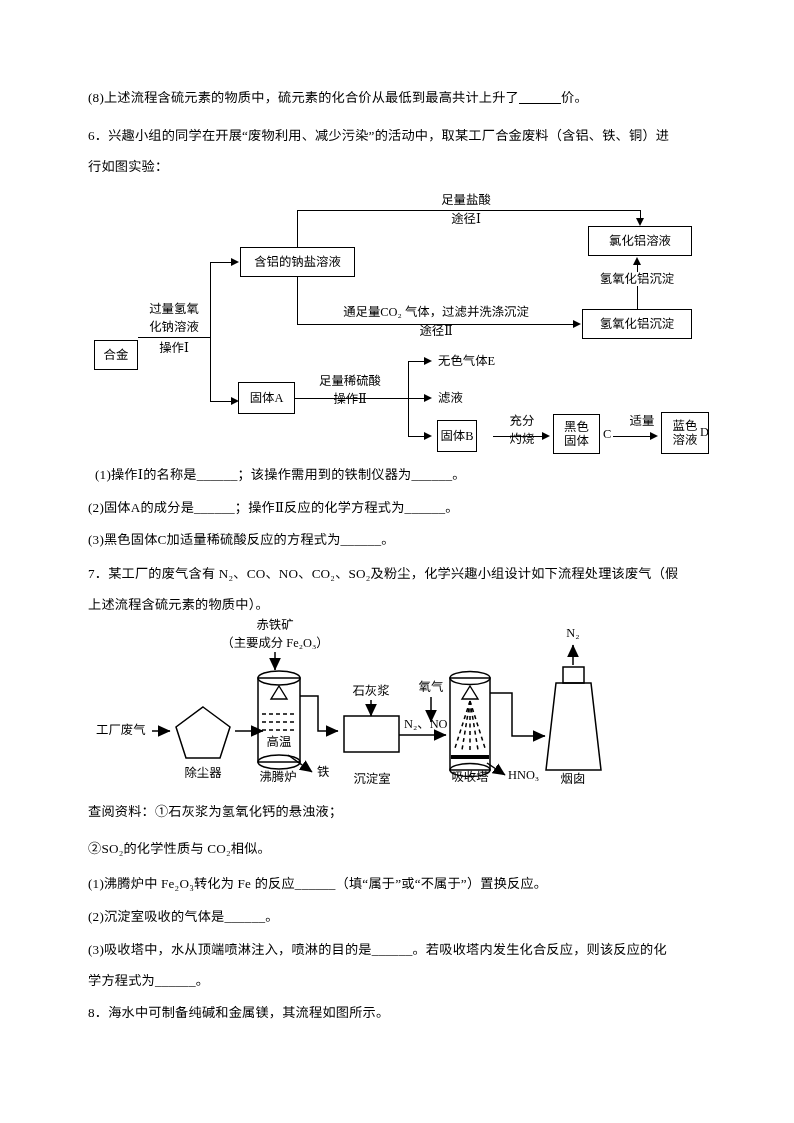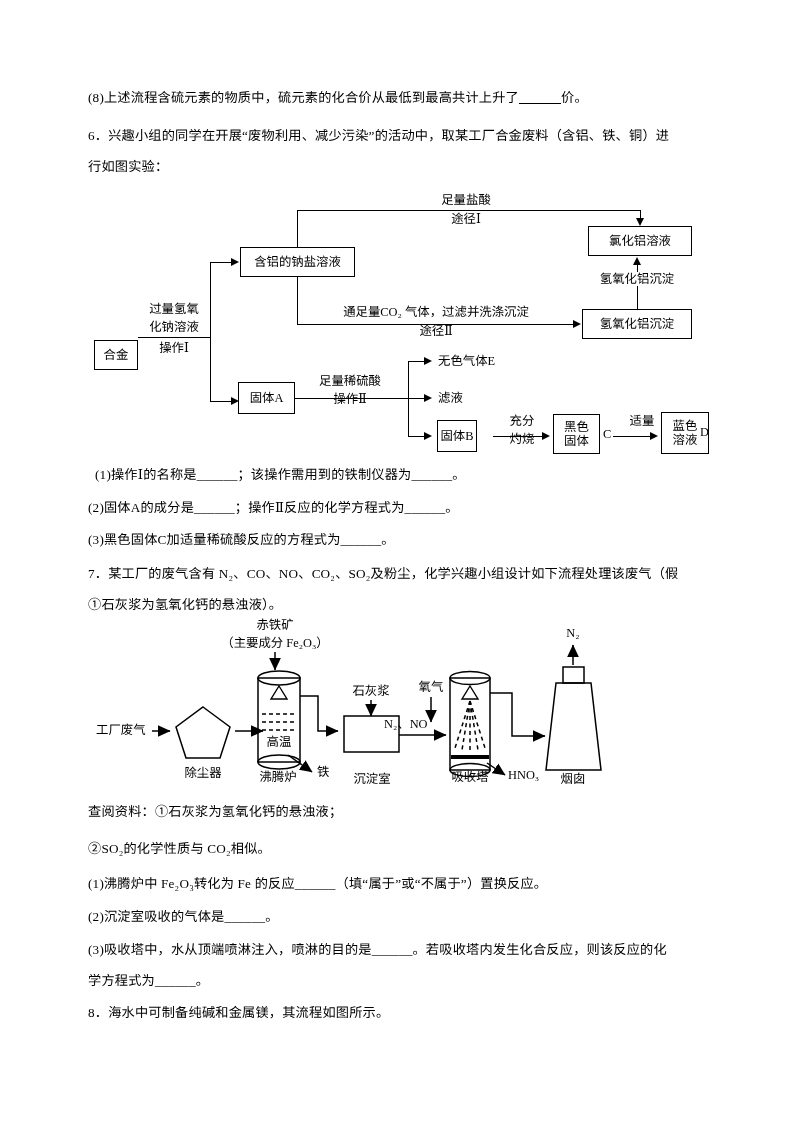--- a/index.html
+++ b/index.html
@@ -172,21 +172,21 @@
       <span>溶液</span>
     </div>
     <div class="lbl" style="left:700px;top:425px;">D</div>
   </div>
 
   <div class="txt" style="left:73px;top:466px;margin-left:22px;">(1)操作Ⅰ的名称是______；该操作需用到的铁制仪器为______。</div>
   <div class="txt" style="left:88px;top:499px;">(2)固体A的成分是______；操作Ⅱ反应的化学方程式为______。</div>
   <div class="txt" style="left:88px;top:531px;">(3)黑色固体C加适量稀硫酸反应的方程式为______。</div>
 
   <div class="txt" style="left:88px;top:565px;text-align:right;">7．某工厂的废气含有 N₂、CO、NO、CO₂、SO₂及粉尘，化学兴趣小组设计如下流程处理该废气（假</div>
-  <div class="txt" style="left:88px;top:596px;">①石灰浆为氢氧化钙的悬浊液）。</div>
+  <div class="txt" style="left:88px;top:596px;">上述流程含硫元素的物质中）。</div>
 
   <div class="diag" style="left:0;top:0;width:794px;height:1123px;">
     <svg width="794" height="1123" style="position:absolute;left:0;top:0;">
       <defs>
         <marker id="ah" markerWidth="9" markerHeight="9" refX="8" refY="4.5" orient="auto">
           <path d="M0,0.6 L8.4,4.5 L0,8.4 z" fill="#000"></path>
         </marker>
       </defs>
       <g stroke="#000" stroke-width="1.5" fill="none">
 
@@ -253,21 +253,21 @@
 
     <div class="lbl c" style="left:279px;top:735px;">高温</div>
     <div class="lbl c" style="left:278px;top:770px;">沸腾炉</div>
 
     <div class="lbl" style="left:317px;top:765px;">铁</div>
 
     <div class="lbl c" style="left:371px;top:684px;">石灰浆</div>
     <div class="lbl c" style="left:372px;top:772px;">沉淀室</div>
 
     <div class="lbl c" style="left:431px;top:680px;">氧气</div>
-    <div class="lbl" style="left:384px;top:717px;">N₂、NO</div>
+    <div class="lbl" style="left:404px;top:717px;">N₂、NO</div>
 
     <div class="lbl c" style="left:470px;top:770px;">吸收塔</div>
     <div class="lbl" style="left:508px;top:768px;">HNO₃</div>
 
     <div class="lbl c" style="left:573px;top:626px;">N₂</div>
     <div class="lbl c" style="left:573px;top:772px;">烟囱</div>
   </div>
 
   <div class="txt" style="left:88px;top:803px;">查阅资料：①石灰浆为氢氧化钙的悬浊液；</div>
   <div class="txt" style="left:88px;top:840px;">②SO₂的化学性质与 CO₂相似。</div>

